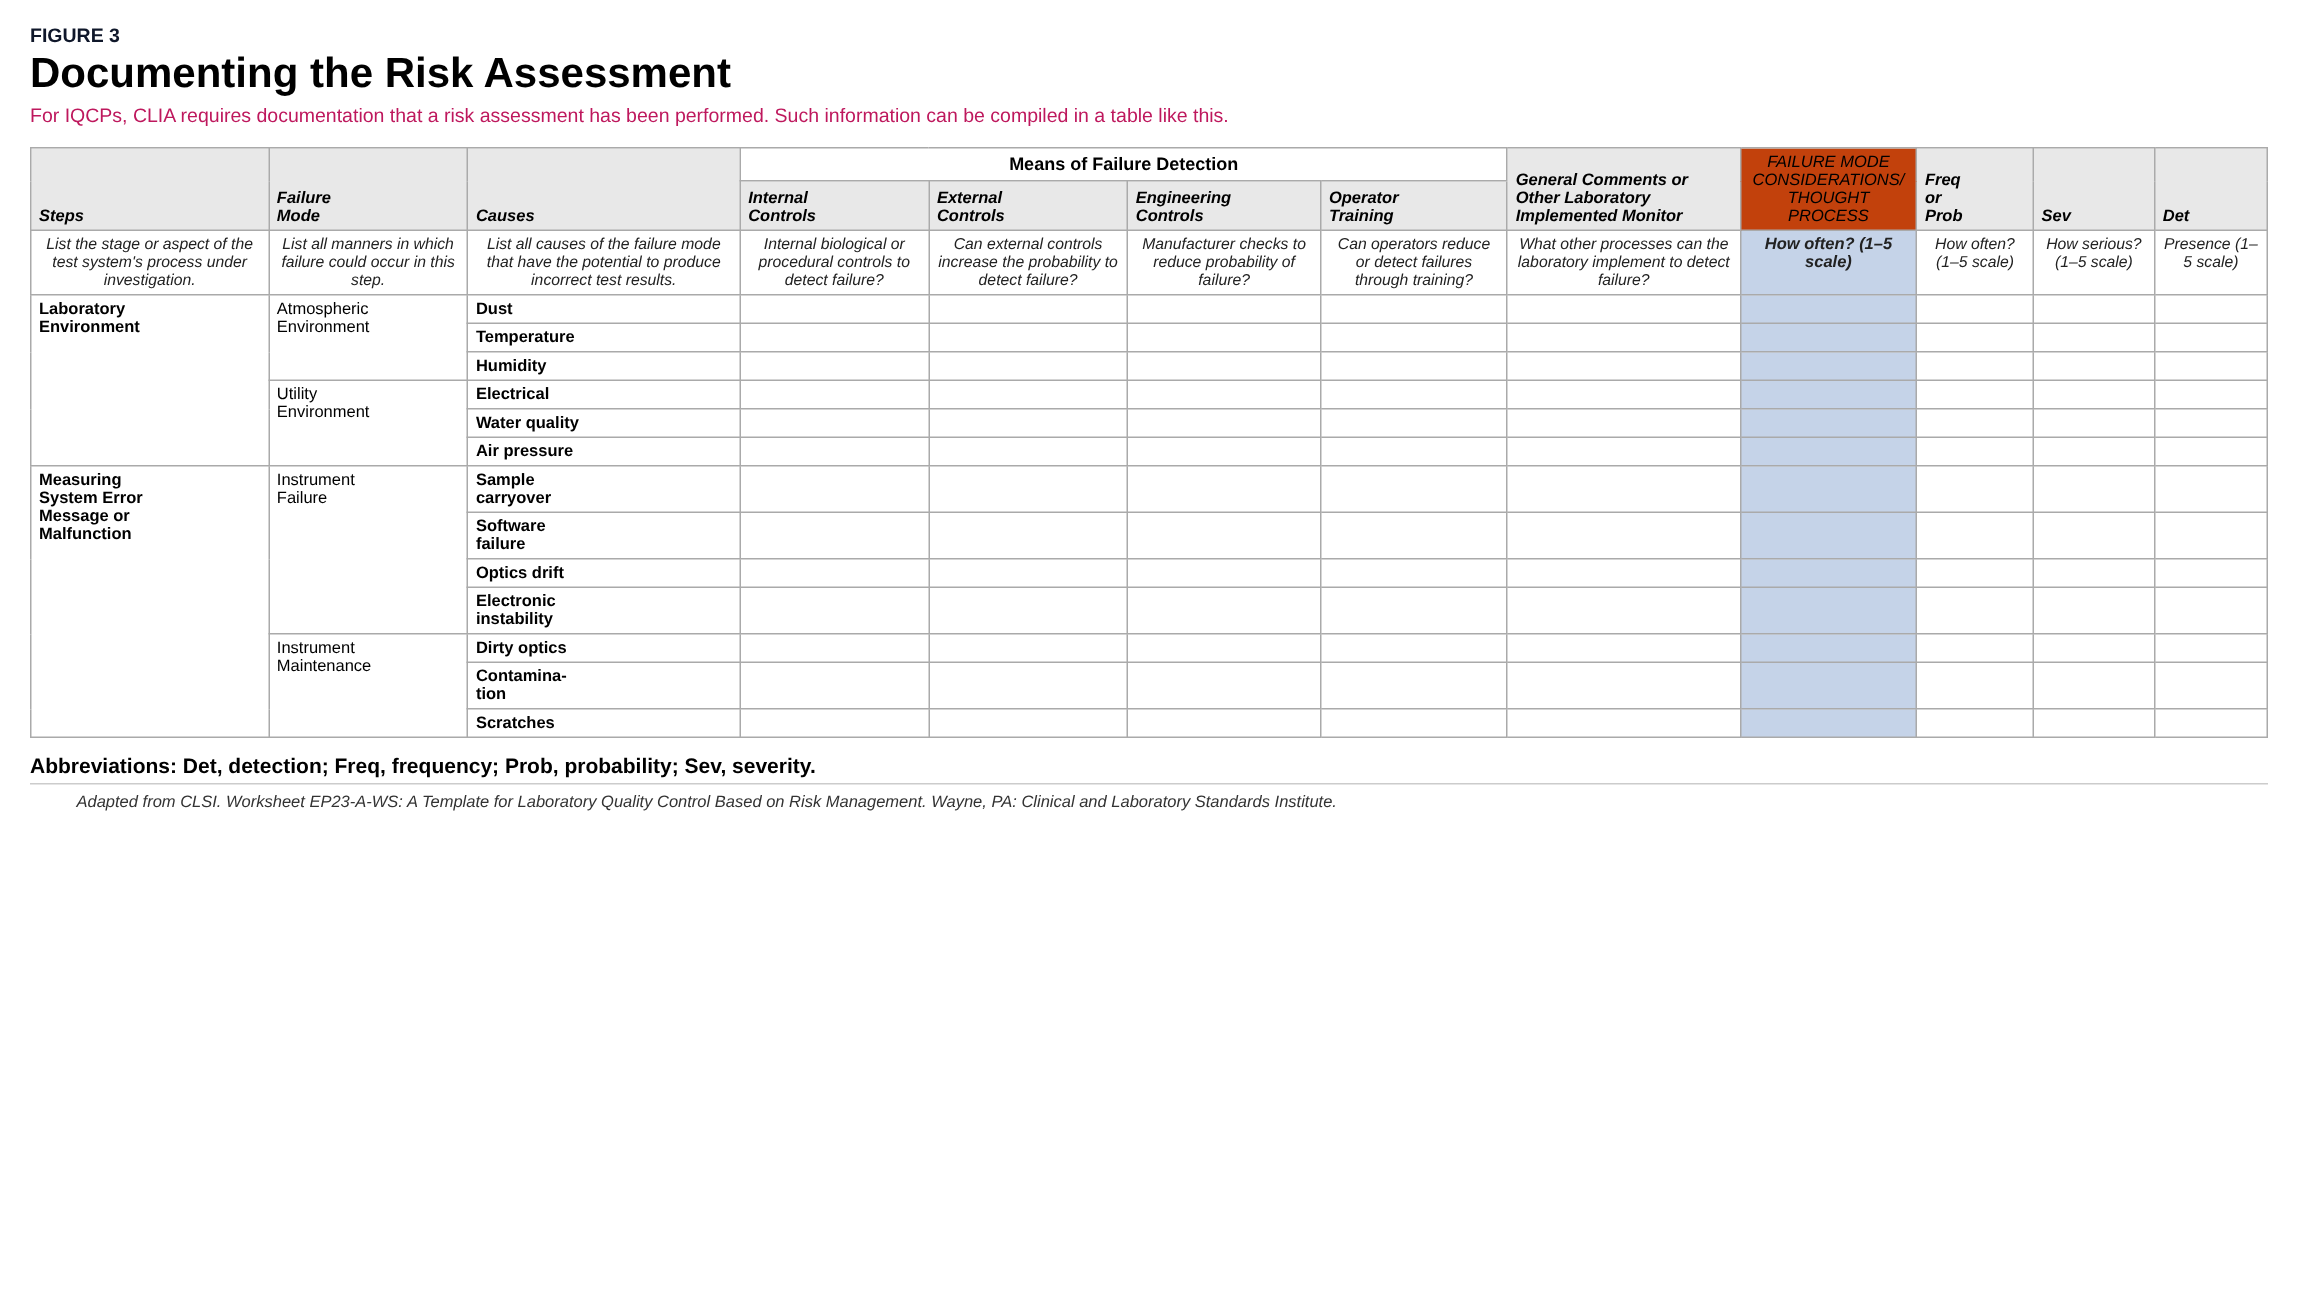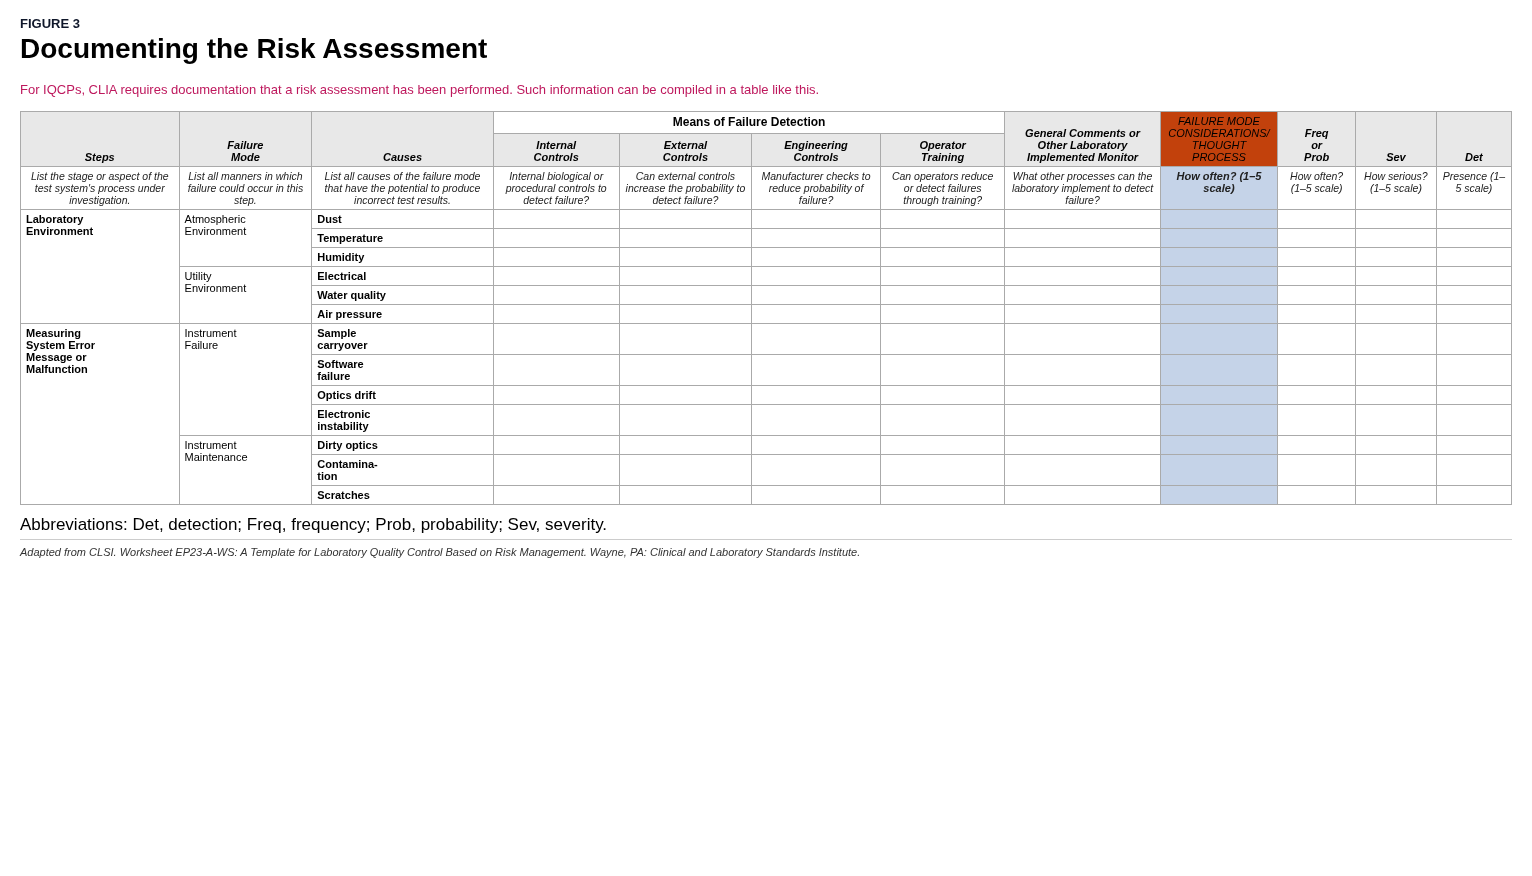--- a/index.html
+++ b/index.html
@@ -12,21 +12,21 @@
     }
     .figure-label {
       color: #0f172a;
       font-weight: bold;
       font-size: 13px;
       margin-bottom: 2px;
     }
     .main-title {
       font-size: 28px;
       font-weight: bold;
-      margin-bottom: 17px;
+      margin-bottom: 4px;
       color: #000;
     }
     .subtitle {
       font-size: 13px;
       color: #be185d;
       margin-bottom: 14px;
     }
     table {
       border-collapse: collapse;
       width: 100%;
@@ -35,21 +35,21 @@
     th, td {
       border: 1px solid #aaa;
       padding: 3px 5px;
       vertical-align: top;
     }
     .col-header {
       background: #e8e8e8;
       font-weight: bold;
       font-style: italic;
       font-size: 11px;
-      text-align: center;
+      text-align: left;
       vertical-align: bottom;
     }
     .desc-cell {
       font-style: italic;
       font-size: 10.5px;
       color: #222;
       text-align: center;
     }
     .row-label {
       font-weight: bold;
@@ -57,34 +57,35 @@
       vertical-align: top;
     }
     .cause-cell {
       font-size: 11px;
       margin-top: 12px;
     }
     .empty-cell {
       min-width: 60px;
     }
     .abbrev {
-      font-weight: normal;
-      font-size: 17px;
+      font-weight: bold;
+      font-size: 14px;
       margin-top: 10px;
       margin-bottom: 4px;
     }
     .adapted {
       font-size: 11px;
       color: #333;
       border-top: 1px solid #ccc;
       padding-top: 6px;
       margin-top: 2px;
     }
     .adapted em {
       font-style: italic;
+      margin-left: 31px;
     }
     .means-header {
       text-align: center;
       font-weight: bold;
       font-size: 12px;
       background: #fff;
       border-bottom: none;
       margin-left: 12px;
     }
     .thought-process {

